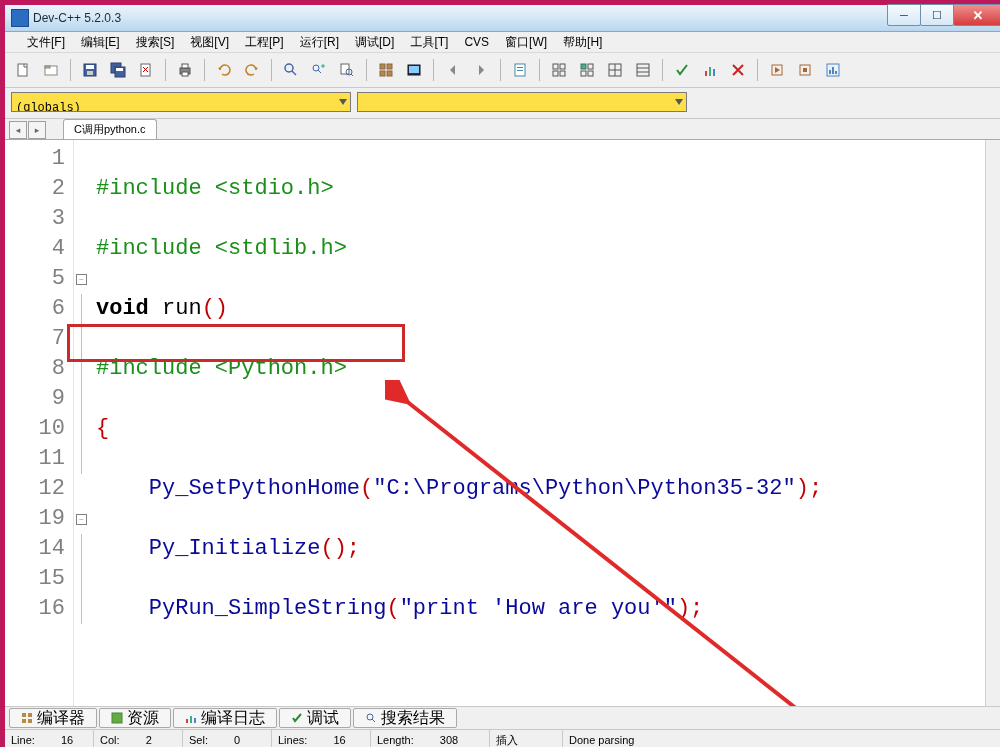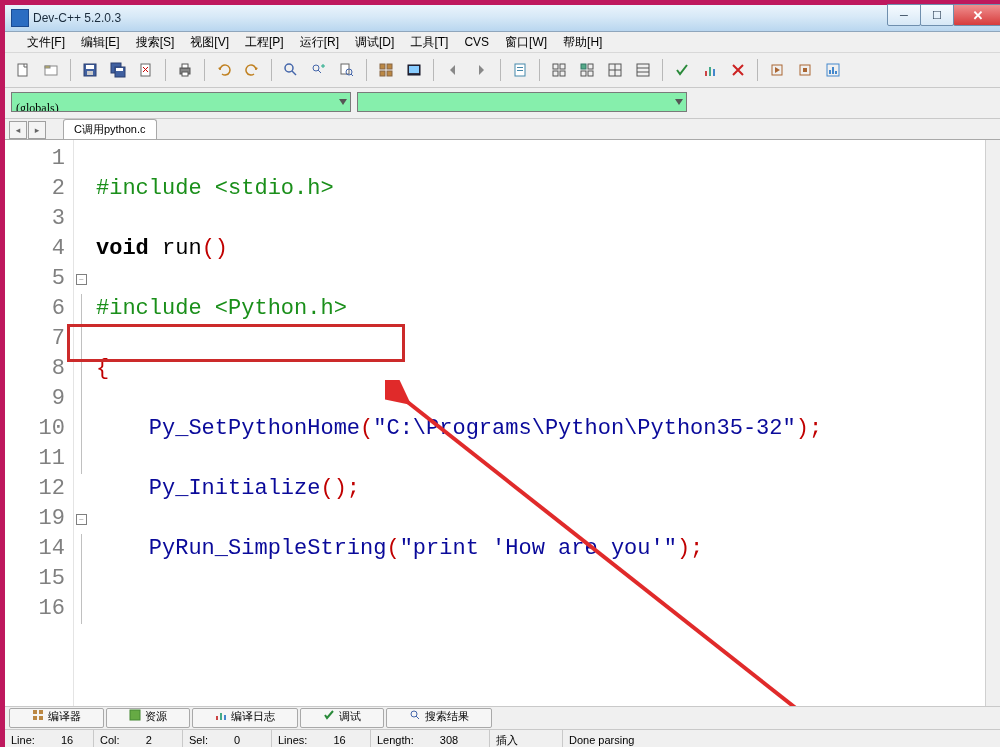--- a/index.html
+++ b/index.html
@@ -11,21 +11,21 @@
 .winbtn{width:32px;height:20px;margin-top:-1px;border:1px solid #6f8fae;background:linear-gradient(#f6fbff,#d7e8f6);border-radius:0 0 2px 2px;display:flex;align-items:center;justify-content:center;margin-left:-1px;font-family:Arial;font-size:11px;color:#22364c}
 .winbtn.close{background:linear-gradient(#f08f8f,#d63c3c);color:#fff;width:48px;font-weight:bold}
 .winbtn.close span{font-size:13px}
 .menubar{height:20px;background:#f0f0f0;border-bottom:1px solid #d8d8d8;display:flex;align-items:center;padding:0 16px;gap:4px}
 .menubar .menuitem{padding:1px 6px;cursor:default;color:#000}
 .toolbar{height:30px;background:#f0f0f0;border-bottom:1px solid #c9c9c9;display:flex;align-items:center;padding:2px 6px;gap:4px}
 .tbtn{width:22px;height:22px;border:1px solid transparent;display:flex;align-items:center;justify-content:center;border-radius:2px}
 .tbtn svg{width:16px;height:16px}
 .tsep{width:1px;height:22px;background:#b8b8b8;margin:0 3px}
 .dropdowns{height:26px;background:#f0f0f0;border-bottom:1px solid #c9c9c9;display:flex;align-items:center;padding:2px 6px;gap:6px}
-.dd{height:20px;border:1px solid #7a7a7a;background:#86efac;font-family:Liberation Serif, serif;font-size:12px;padding:8px 18px 0 4px;appearance:none;position:relative}
+.dd{height:20px;border:1px solid #7a7a7a;background:#fde047;font-family:Liberation Mono, monospace;font-size:12px;padding:8px 18px 0 4px;appearance:none;position:relative}
 .ddwrap{position:relative;display:inline-block}
 .ddwrap:after{content:"";position:absolute;right:4px;top:7px;border-left:4px solid transparent;border-right:4px solid transparent;border-top:6px solid #555;pointer-events:none}
 .dd1{width:340px}
 .dd2{width:330px}
 .tabrow{height:20px;background:#f0f0f0;display:flex;align-items:flex-end;padding-left:4px;border-bottom:1px solid #a9a9a9}
 .tabnav{width:16px;height:16px;border:1px solid #a0a0a0;background:#f4f4f4;display:flex;align-items:center;justify-content:center;margin-right:1px;font-size:9px;color:#666}
 .filetab{height:19px;border:1px solid #a9a9a9;border-bottom:none;background:#fff;padding:0 10px;display:flex;align-items:center;font-size:11px;margin-left:16px;border-radius:3px 3px 0 0}
 .editor{flex:1;background:#fff;display:flex;overflow:hidden;position:relative}
 .gutter{width:60px;background:#fff;border-right:1px solid #e4e4e4;text-align:right;padding:4px 8px 0 0;font-family:Consolas,"Courier New",monospace;font-size:22px;color:#808080;line-height:30px}
 .gutter .ln{height:30px}
@@ -38,21 +38,21 @@
 .kw{color:#000;font-weight:bold}
 .pp{color:#1a8f1a}
 .fn{color:#000}
 .id{color:#0a0a9a}
 .str{color:#0a0a9a}
 .pn{color:#c00000}
 .editor-vscroll{width:17px;background:#f0f0f0;border-left:1px solid #d0d0d0}
 .hl-box{position:absolute;border:3px solid #cc2a2a;pointer-events:none}
 .arrow-svg{position:absolute;pointer-events:none}
 .bottom-tabs{height:22px;background:#f0f0f0;border-top:1px solid #c9c9c9;display:flex;align-items:center;padding:0 4px;gap:2px}
-.btab{height:18px;border:1px solid #a9a9a9;background:#f6f6f6;padding:0 22px;display:flex;align-items:flex-start;gap:4px;font-size:11px;border-radius:2px}
+.btab{height:18px;border:1px solid #a9a9a9;background:#f6f6f6;padding:0 11px;display:flex;align-items:center;gap:4px;font-size:16px;border-radius:2px}
 .btab svg{width:12px;height:12px}
 .statusbar{height:20px;background:#f0f0f0;border-top:1px solid #c9c9c9;display:flex;align-items:center;font-size:11px}
 .statusbar .cell{padding:0 6px;border-right:1px solid #c9c9c9;height:100%;display:flex;align-items:center;gap:10px}
 </style>
 </head>
 <body>
 
 <div class="window">
 
   <div class="titlebar">
@@ -336,20 +336,21 @@
         </div>
         <div class="fc">
           <span class="fline"></span>
         </div>
       <div class="fc">
           <span class="fline"></span>
         </div>
     </div>
     <div class="code">
 <div class="cl"><span class="pp">#include </span><span class="pp">&lt;stdio.h&gt;</span></div>
+<div class="cl"><span class="pp">#include </span><span class="pp">&lt;stdlib.h&gt;</span></div>
 <div class="cl"><span class="kw">void</span><span> </span><span class="fn">run</span><span class="pn">(</span><span class="pn">)</span></div>
 <div class="cl"><span class="pp">#include </span><span class="pp">&lt;Python.h&gt;</span></div>
 <div class="cl"><span class="pn">{</span></div>
 <div class="cl">    <span class="id">Py_SetPythonHome</span><span class="pn">(</span><span class="str">"C:\Programs\Python\Python35-32"</span><span class="pn">);</span></div>
 <div class="cl">    <span class="id">Py_Initialize</span><span class="pn">(</span><span class="pn">)</span><span class="pn">;</span></div>
 <div class="cl">    <span class="id">PyRun_SimpleString</span><span class="pn">(</span><span class="str">"print 'How are you'"</span><span class="pn">);</span></div>
 
 
 
 

